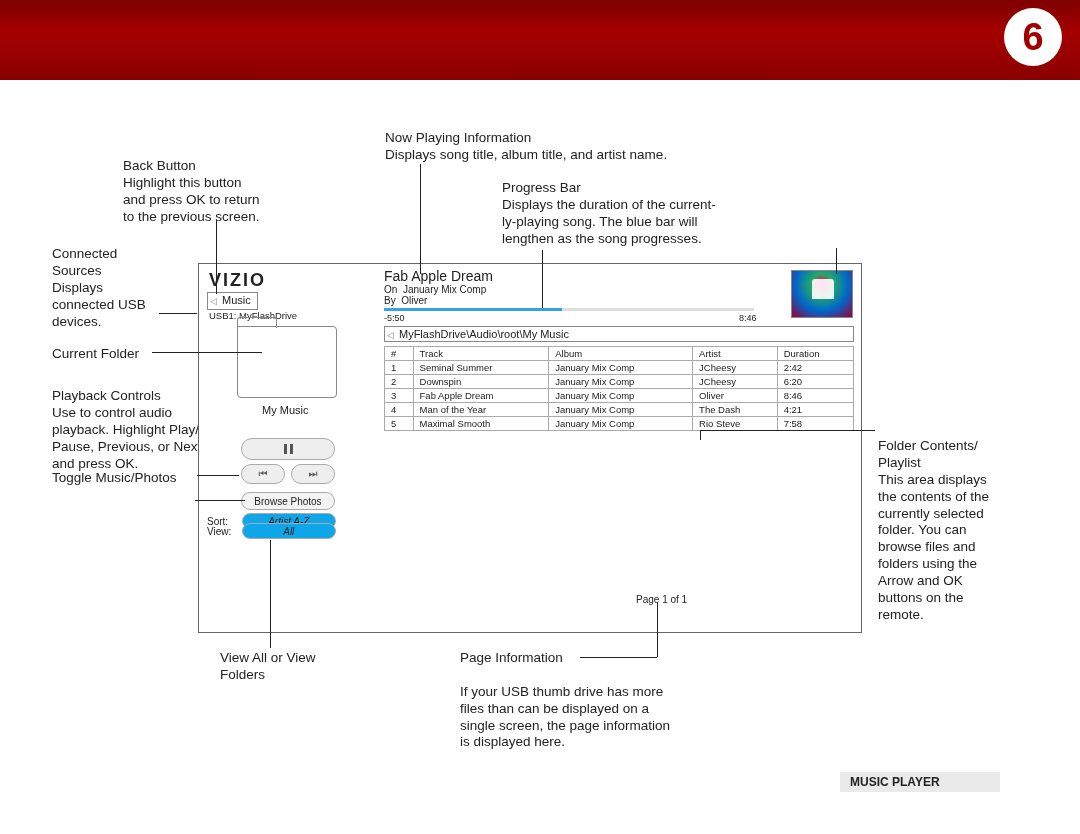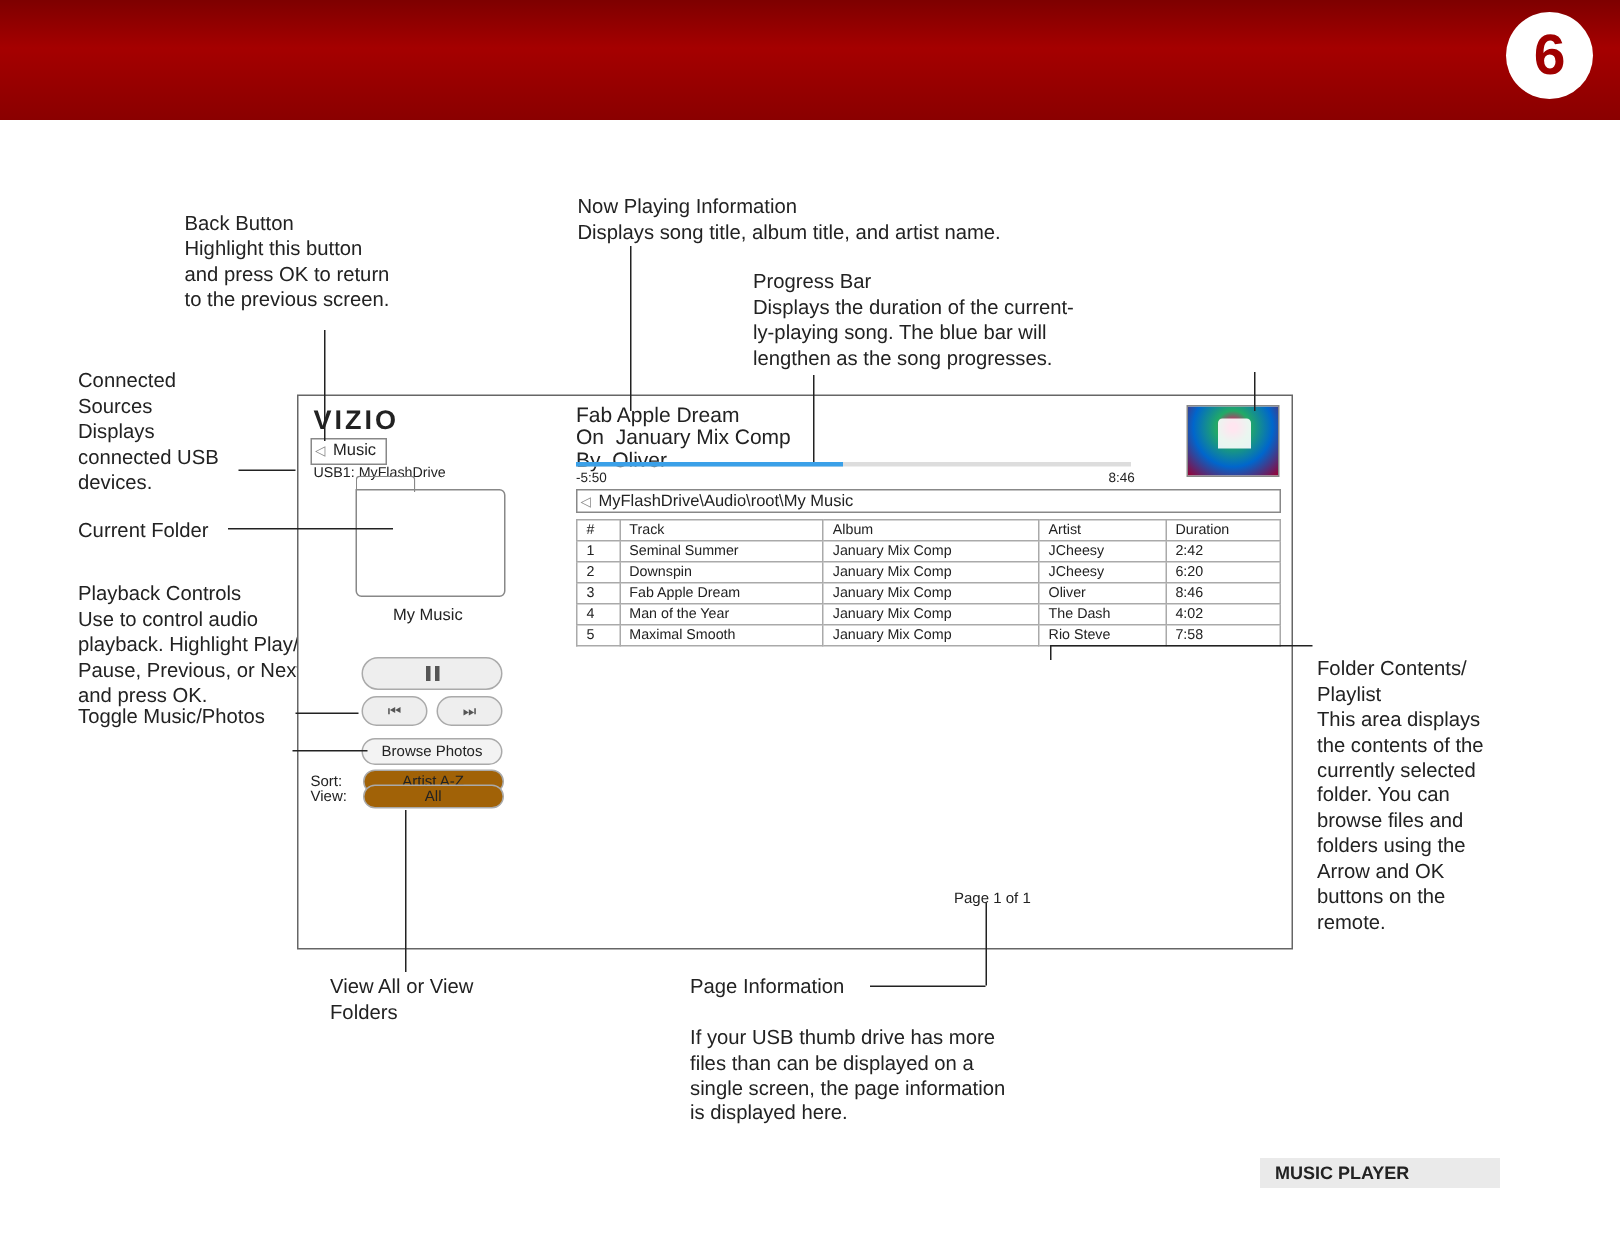--- a/index.html
+++ b/index.html
@@ -21,26 +21,26 @@
   .ui-folderlabel { position: absolute; left: 63px; top: 140px; font-size: 11px; }
 
   .ui-play { position: absolute; left: 42px; top: 174px; width: 94px; height: 22px; border: 1px solid #aaa; border-radius: 11px; background: #eee; display: flex; align-items: center; justify-content: center; gap: 3px; }
   .ui-play .bar { width: 3px; height: 10px; background: #555; display: inline-block; }
   .ui-seek { position: absolute; left: 42px; top: 200px; width: 94px; height: 20px; display: flex; gap: 6px; }
   .ui-seek .btn { flex: 1; border: 1px solid #aaa; border-radius: 10px; background: #eee; display: flex; align-items: center; justify-content: center; font-size: 10px; color: #555; }
 
   .ui-browse { position: absolute; left: 42px; top: 228px; width: 94px; height: 18px; border: 1px solid #aaa; border-radius: 9px; background: #f3f3f3; font-size: 10px; display: flex; align-items: center; justify-content: center; }
   .ui-row { position: absolute; font-size: 10px; }
   .ui-row .lbl { display: inline-block; width: 32px; }
-  .ui-pill { display: inline-flex; align-items: center; justify-content: center; border: 1px solid #aaa; border-radius: 9px; background: #a16207; width: 94px; height: 16px; font-size: 10px; }
+  .ui-pill { display: inline-flex; align-items: center; justify-content: center; border: 1px solid #aaa; border-radius: 9px; background: #0ea5e9; width: 94px; height: 16px; font-size: 10px; font-style: italic; }
   .ui-sort { left: 8px; top: 249px; }
   .ui-view { left: 8px; top: 259px; }
 
   .ui-nowtitle { position: absolute; left: 185px; top: 4px; font-size: 14px; }
-  .ui-nowmeta { position: absolute; left: 185px; top: 20px; font-size: 14px; line-height: 1.1; }
+  .ui-nowmeta { position: absolute; left: 185px; top: 20px; font-size: 10px; line-height: 1.1; }
   .ui-progress { position: absolute; left: 185px; top: 44px; width: 370px; height: 3px; background: #ddd; }
   .ui-progress .fill { width: 48%; height: 100%; background: #3aa0e8; }
   .ui-t1 { position: absolute; left: 185px; top: 49px; font-size: 9px; }
   .ui-t2 { position: absolute; left: 540px; top: 49px; font-size: 9px; }
 
   .ui-pathrow { position: absolute; left: 185px; top: 62px; width: 470px; border: 1px solid #888; padding: 1px 24px 1px 2px; font-size: 11px; }
   .ui-pathrow .tri { display: inline-block; font-size: 9px; vertical-align: middle; color: #888; margin-right: 2px; }
 
   .ui-table { position: absolute; left: 185px; top: 82px; width: 470px; border-collapse: collapse; font-size: 9.5px; }
   .ui-table th, .ui-table td { border: 1px solid #aaa; padding: 1px 6px; text-align: left; font-weight: normal; }
@@ -61,21 +61,21 @@
 </style>
 </head>
 <body>
 
 <div class="redbar">
   <div class="pagecircle">6</div>
 </div>
 
 <div class="page">
 
-  <div class="ann" style="left:123px; top:61px">
+  <div class="ann" style="left:123px; top:78px">
     <b>Back Button</b><br>
     <span>Highlight this button</span><br>
     <span>and press </span><b>OK</b><span> to return</span><br>
     <span>to the previous screen.</span>
   </div>
 
   <div class="ann" style="left:52px; top:166px">
     <b>Connected</b><br>
     <b>Sources</b><br>
     <span>Displays</span><br>
@@ -211,21 +211,21 @@
             <td>Fab Apple Dream</td>
             <td>January Mix Comp</td>
             <td>Oliver</td>
             <td>8:46</td>
           </tr>
       <tr>
             <td>4</td>
             <td>Man of the Year</td>
             <td>January Mix Comp</td>
             <td>The Dash</td>
-            <td>4:02</td>
+            <td>4:21</td>
           </tr>
       <tr>
             <td>5</td>
             <td>Maximal Smooth</td>
             <td>January Mix Comp</td>
             <td>Rio Steve</td>
             <td>7:58</td>
           </tr>
     </tbody>
       </table>

